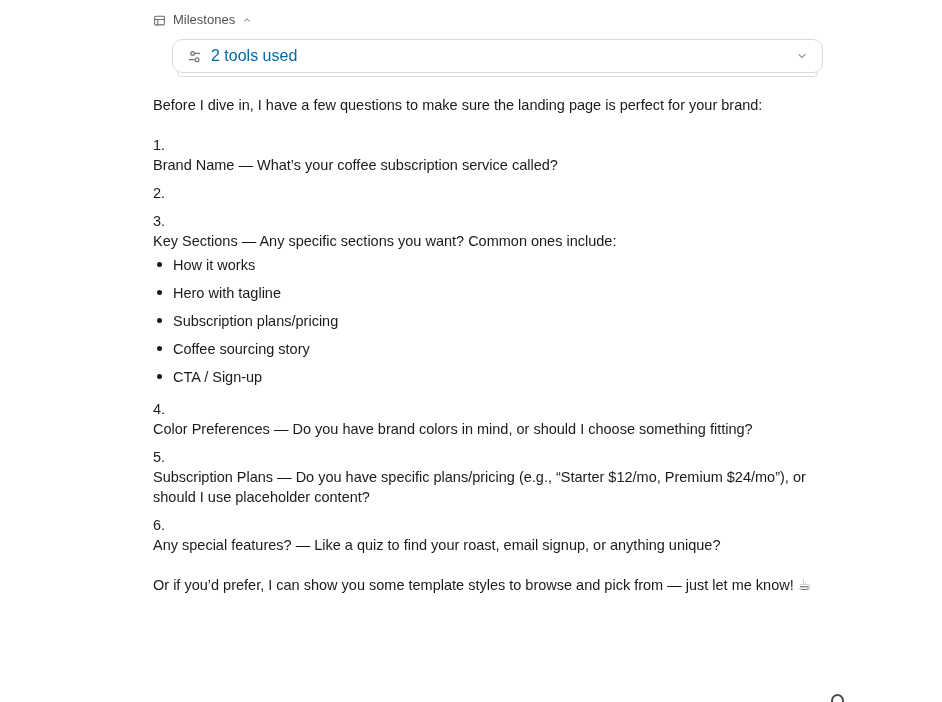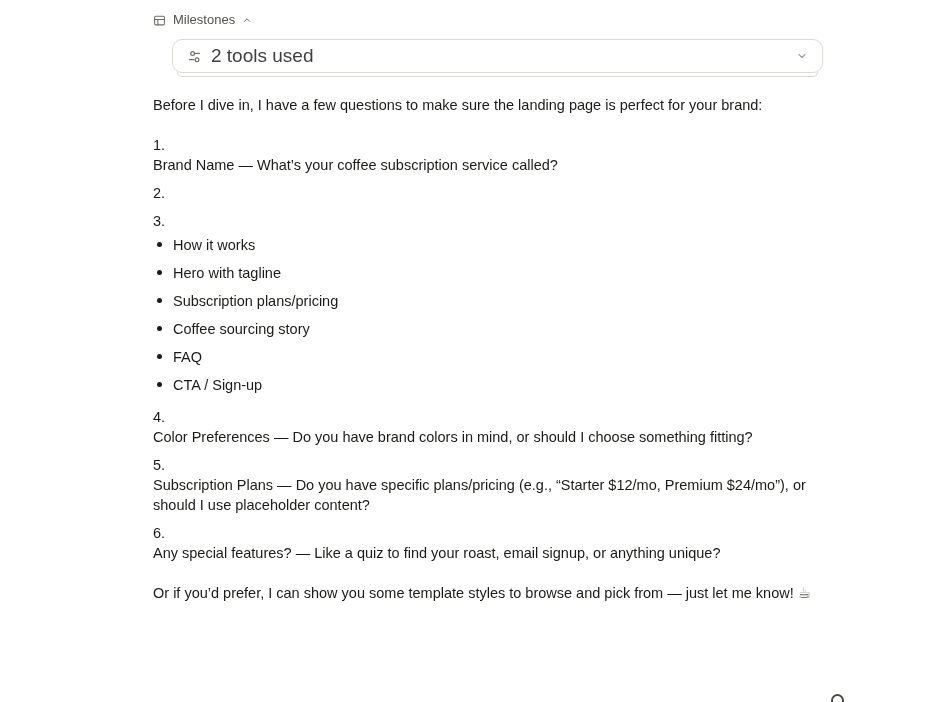--- a/index.html
+++ b/index.html
@@ -23,21 +23,21 @@
   .tools-stack { margin-left: 19px; }
   .tools-card {
     position: relative; z-index: 2;
     display: flex; align-items: center; gap: 9px;
     height: 34px; padding: 0 14px;
     background: #ffffff;
     border: 1px solid #dadad5;
     border-radius: 10px;
     cursor: pointer;
   }
-  .tools-label { color: #404040; font-size: 19px; flex: 1; }
+  .tools-label { color: #0369a1; font-size: 16px; flex: 1; }
   .stack-edge {
     height: 5px; margin: -1px 5px 0;
     background: #ffffff;
     border: 1px solid #dadad5; border-top: none;
     border-radius: 0 0 9px 9px;
   }
 
   .message { margin-top: 18px; }
   .intro { }
   .question { margin-top: 8px; }
@@ -111,28 +111,28 @@
         <div class="q-number">1.</div>
         <div class="q-content"><strong>Brand Name</strong><span> — What’s your coffee subscription service called?</span></div>
       </div>
 
       <div class="question">
         <div class="q-number">2.</div>
       </div>
 
       <div class="question">
         <div class="q-number">3.</div>
+        <div class="q-content"><strong>Key Sections</strong><span> — Any specific sections you want? Common ones include:</span></div>
       </div>
 
       <ul class="bullets">
         <li><span class="dot"></span><span>How it works</span></li>
         <li><span class="dot"></span><span>Hero with tagline</span></li>
         <li><span class="dot"></span><span>Subscription plans/pricing</span></li>
         <li><span class="dot"></span><span>Coffee sourcing story</span></li>
-        <li><span class="dot"></span><span>FAQ</span></li>
         <li><span class="dot"></span><span>CTA / Sign-up</span></li>
       </ul>
 
       <div class="question">
         <div class="q-number">4.</div>
         <div class="q-content"><strong>Color Preferences</strong><span> — Do you have brand colors in mind, or should I choose something fitting?</span></div>
       </div>
 
       <div class="question">
         <div class="q-number">5.</div>

